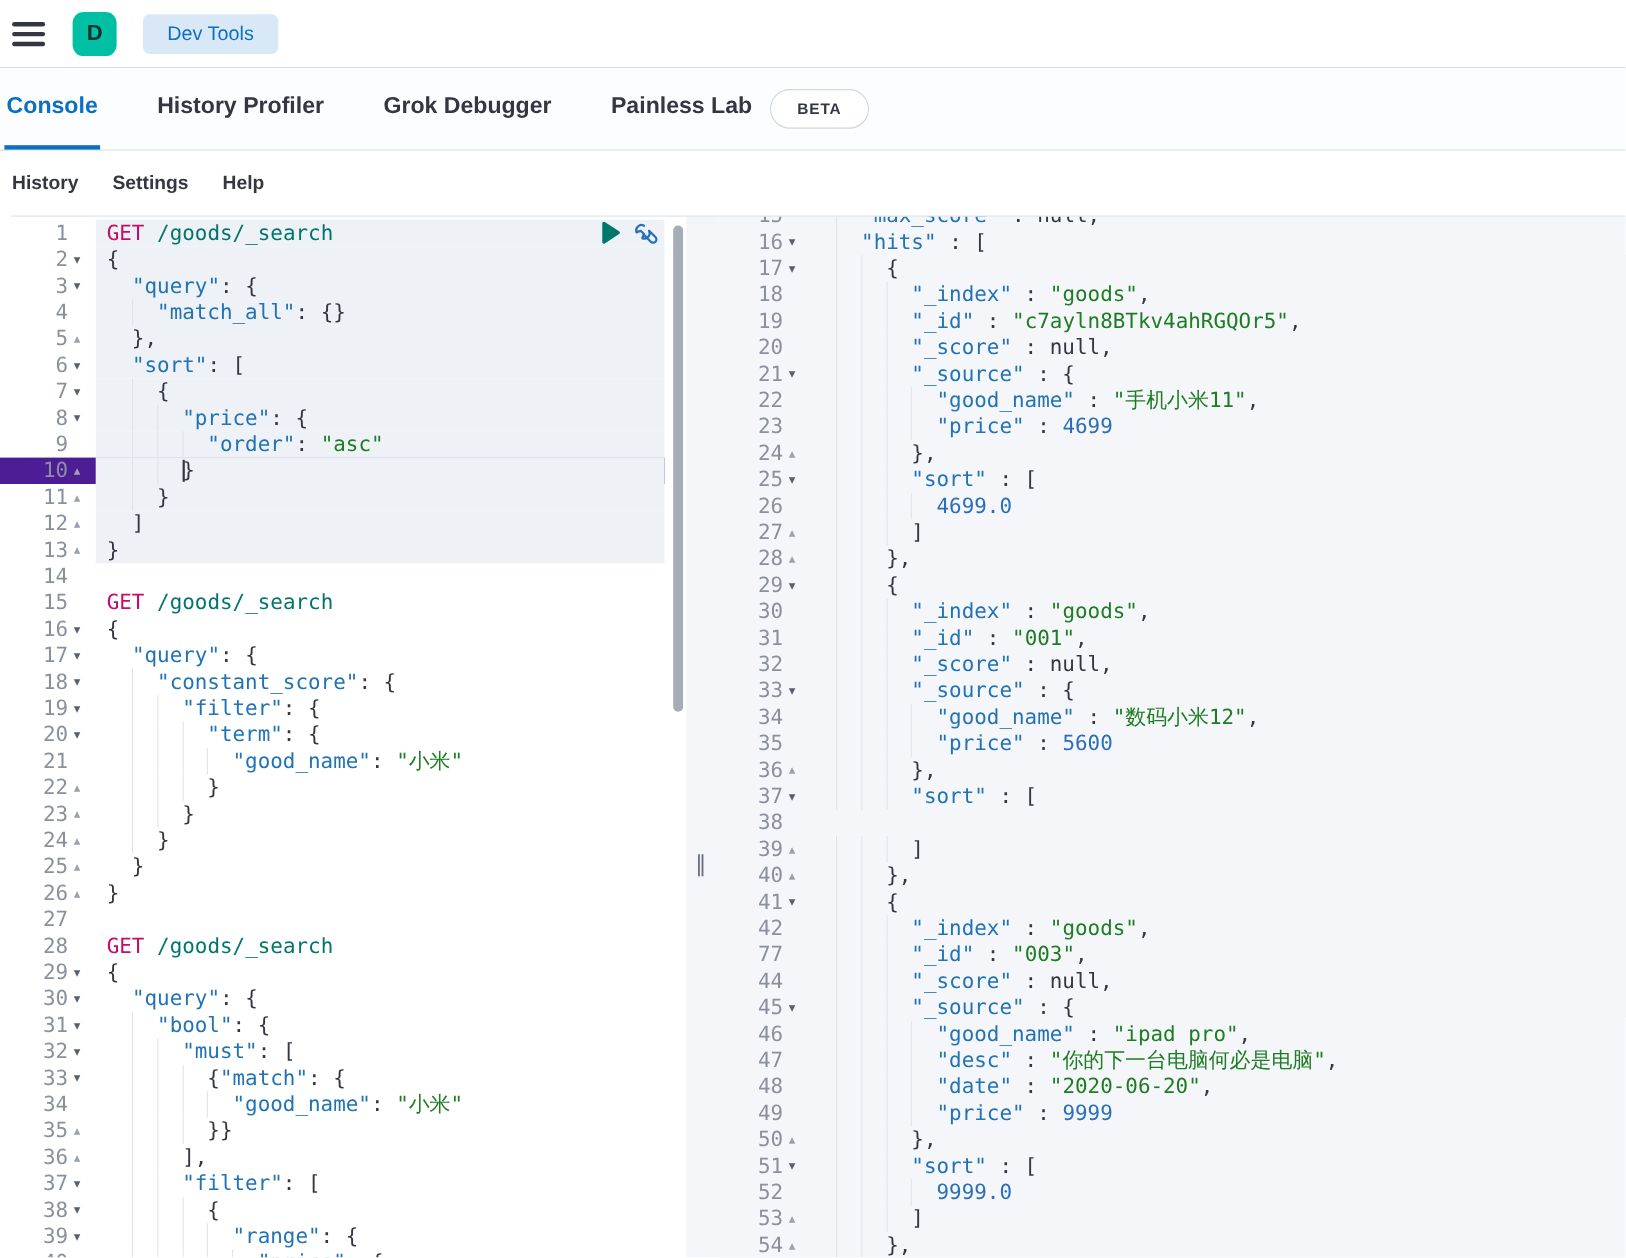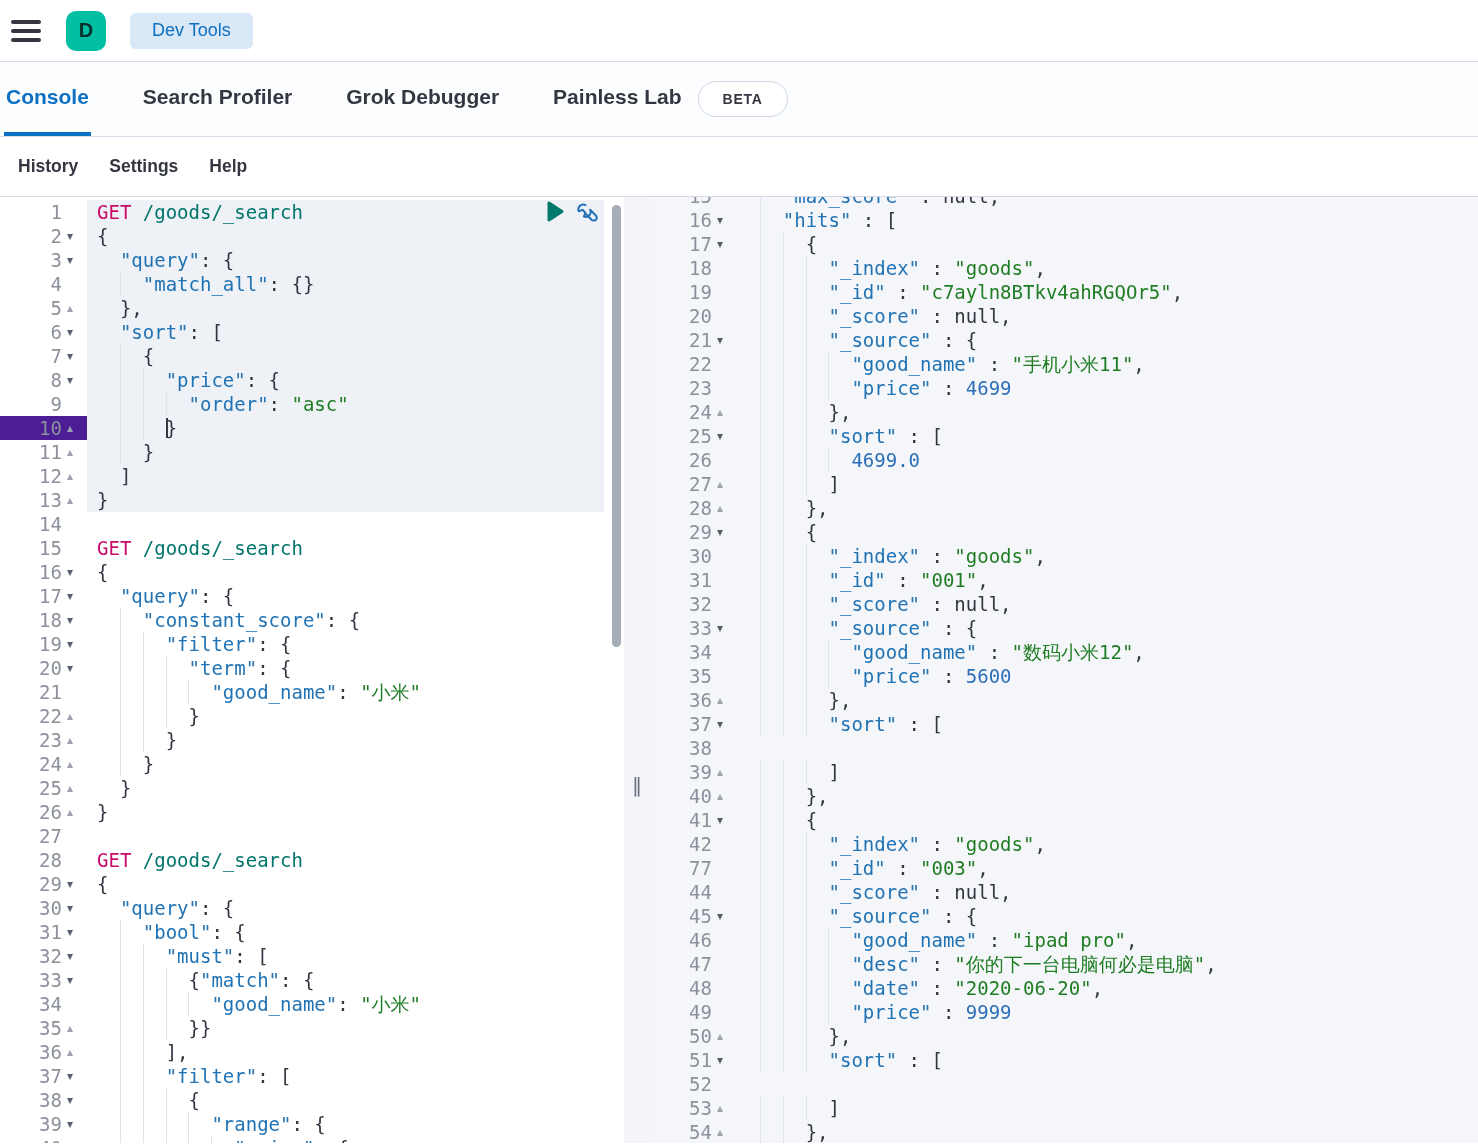--- a/index.html
+++ b/index.html
@@ -18,21 +18,21 @@
 
   
   .tabsbar{height:74px;border-bottom:1px solid #d3dae6;background:#fcfdfe;display:flex;align-items:stretch;padding-left:4px;}
   .tab{display:flex;align-items:center;font-size:21px;font-weight:700;color:#343741;cursor:pointer;
        margin-right:50px;border-bottom:4px solid transparent;padding:0 2px;box-sizing:border-box;}
   .tab.active{color:#0b6fc4;border-bottom-color:#0b6fc4;}
   .beta{align-self:center;margin-left:14px;height:34px;padding:0 24px;border:1px solid #cfd6e2;border-radius:18px;
         background:#fff;display:flex;align-items:center;font-size:14px;font-weight:700;letter-spacing:.8px;color:#343741;}
 
   
-  .menubar{height:59px;border-bottom:1px solid #d3dae6;background:#fff;display:flex;align-items:center;gap:31px;padding-left:18px;}
+  .menubar{height:59px;border-bottom:1px solid #d3dae6;background:#fff;display:flex;align-items:center;gap:31px;padding-left:1px;margin-left:10px;}
   .menu-item{font-size:17.5px;font-weight:700;color:#343741;cursor:pointer;}
 
   
   .main{display:flex;height:946px;position:relative;}
   .panel-left{position:relative;width:624px;background:#fff;overflow:hidden;}
   .divider{width:26px;background:#f4f5f9;position:relative;cursor:col-resize;}
   .divider .grip{position:absolute;left:50%;transform:translateX(-50%);top:576px;
                  font-size:20px;color:#69707d;font-family:"DejaVu Sans",sans-serif;}
   .panel-right{position:relative;flex:1;background:#f5f6fa;overflow:hidden;}
 
@@ -76,21 +76,21 @@
       <i></i>
       <i></i>
       <i></i>
     </button>
     <div class="avatar">D</div>
     <div class="crumb">Dev Tools</div>
   </header>
 
   <nav class="tabsbar">
     <div class="tab active">Console</div>
-    <div class="tab">Search Profiler</div>
+    <div class="tab">History Profiler</div>
     <div class="tab">Grok Debugger</div>
     <div class="tab" style="margin-right:0;">Painless Lab</div>
     <span class="beta">BETA</span>
   </nav>
 
   <nav class="menubar">
     <span class="menu-item">History</span>
     <span class="menu-item">Settings</span>
     <span class="menu-item">Help</span>
   </nav>
@@ -657,20 +657,21 @@
               <span class="lnum">51</span>
               <span class="fold d">▾</span>
             </span>
             <span class="cw"><i class="g" style="left: 22.86px;"></i><i class="g" style="left: 45.72px;"></i><i class="g" style="left: 68.58px;"></i><span class="ct"><span class="t-p">        </span><span class="t-k">"sort"</span><span class="t-p"> : [</span></span></span>
           </div>
           <div class="crow">
             <span class="gut">
               <span class="lnum">52</span>
               <span class="fold "></span>
             </span>
+            <span class="cw"><i class="g" style="left: 22.86px;"></i><i class="g" style="left: 45.72px;"></i><i class="g" style="left: 68.58px;"></i><i class="g" style="left: 91.44px;"></i><span class="ct"><span class="t-p">          </span><span class="t-n">9999.0</span></span></span>
           </div>
           <div class="crow">
             <span class="gut">
               <span class="lnum">53</span>
               <span class="fold u">▴</span>
             </span>
             <span class="cw"><i class="g" style="left: 22.86px;"></i><i class="g" style="left: 45.72px;"></i><i class="g" style="left: 68.58px;"></i><span class="ct"><span class="t-p">        ]</span></span></span>
           </div>
           <div class="crow">
             <span class="gut">

